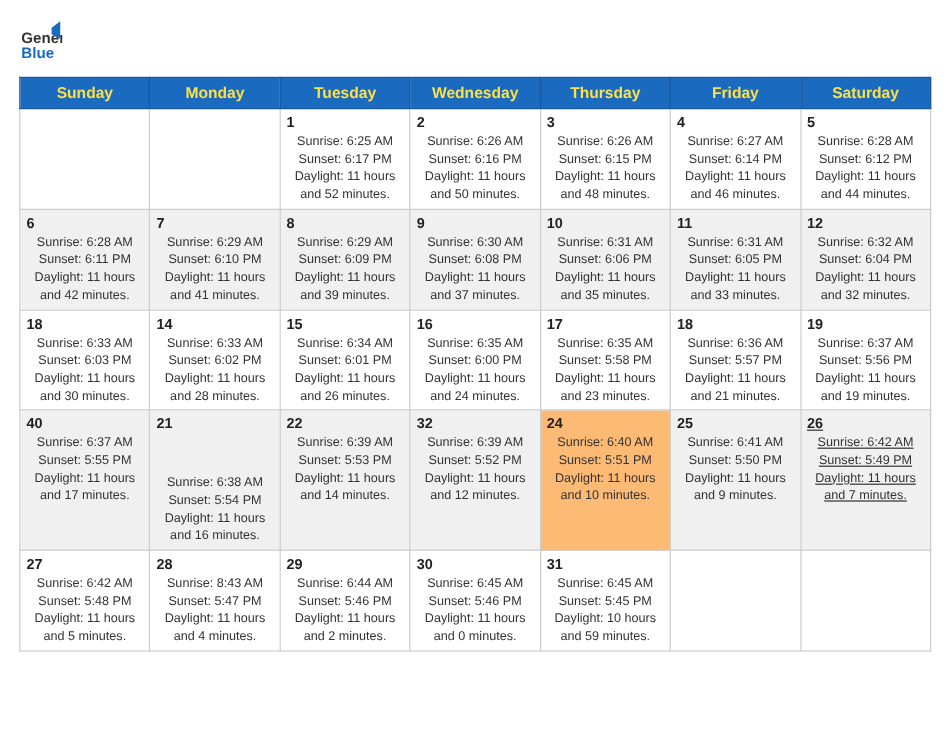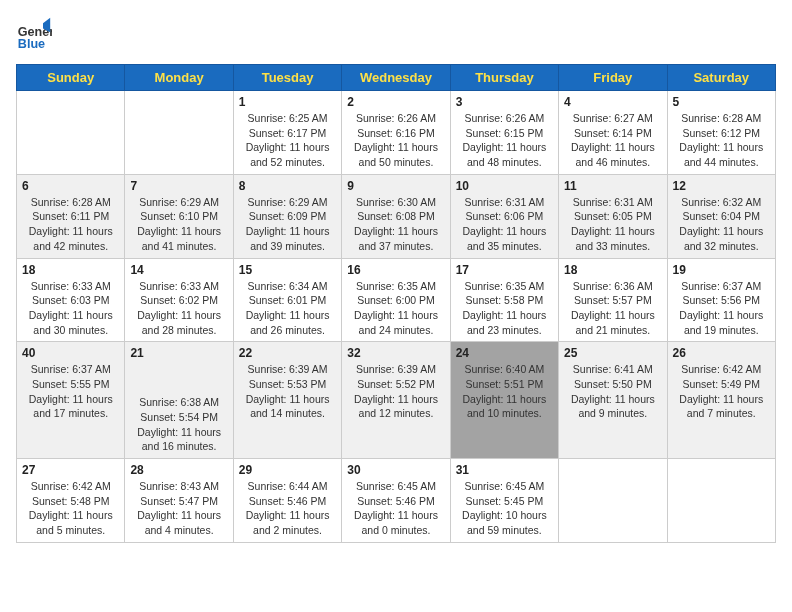--- a/index.html
+++ b/index.html
@@ -254,33 +254,33 @@
           <div class="day-info" style="white-space: pre-line;">Sunrise: 6:39 AM
 Sunset: 5:53 PM
 Daylight: 11 hours and 14 minutes.</div>
         </td>
         <td style="background: rgb(240, 240, 240);">
           <span class="day-num">32</span>
           <div class="day-info" style="white-space: pre-line;">Sunrise: 6:39 AM
 Sunset: 5:52 PM
 Daylight: 11 hours and 12 minutes.</div>
         </td>
-        <td style="background: #a3a3a3;">
+        <td style="background: #fdba74;">
           <span class="day-num">24</span>
           <div class="day-info" style="white-space: pre-line;">Sunrise: 6:40 AM
 Sunset: 5:51 PM
 Daylight: 11 hours and 10 minutes.</div>
         </td>
         <td style="background: rgb(240, 240, 240);">
           <span class="day-num">25</span>
           <div class="day-info" style="white-space: pre-line;">Sunrise: 6:41 AM
 Sunset: 5:50 PM
 Daylight: 11 hours and 9 minutes.</div>
         </td>
-        <td style="background: rgb(240, 240, 240);">
+        <td style="background: rgb(240, 240, 240); text-decoration: underline;">
           <span class="day-num">26</span>
           <div class="day-info" style="white-space: pre-line;">Sunrise: 6:42 AM
 Sunset: 5:49 PM
 Daylight: 11 hours and 7 minutes.</div>
         </td>
       </tr>
       <tr>
         <td>
           <span class="day-num">27</span>
           <div class="day-info" style="white-space: pre-line;">Sunrise: 6:42 AM

